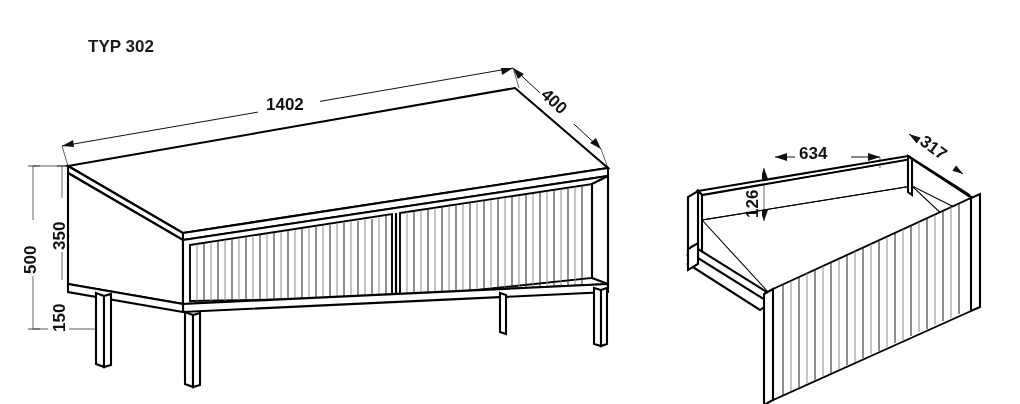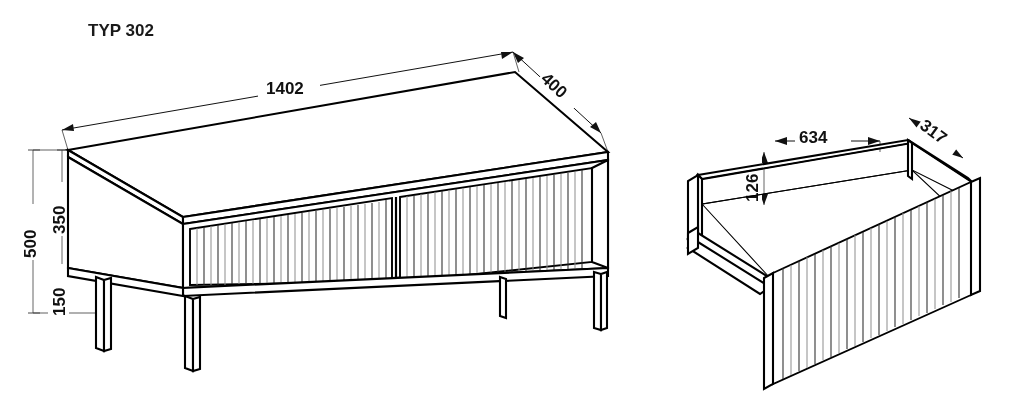--- a/index.html
+++ b/index.html
@@ -9,21 +9,21 @@
   }
   body {
     width: 1020px;
     height: 404px;
     font-family: "Liberation Sans", sans-serif;
     position: relative;
     overflow: hidden;
   }
   #drawing-root {
     position: absolute;
-    left: 0; top: 0;
+    left: 0; top: 16px;
     width: 1020px;
     height: 284px;
     text-decoration: underline;
   }
   .title-text {
     font-family: "Liberation Sans", sans-serif;
     font-size: 17px;
     font-weight: 700;
     fill: #1a1a1a;
   }

